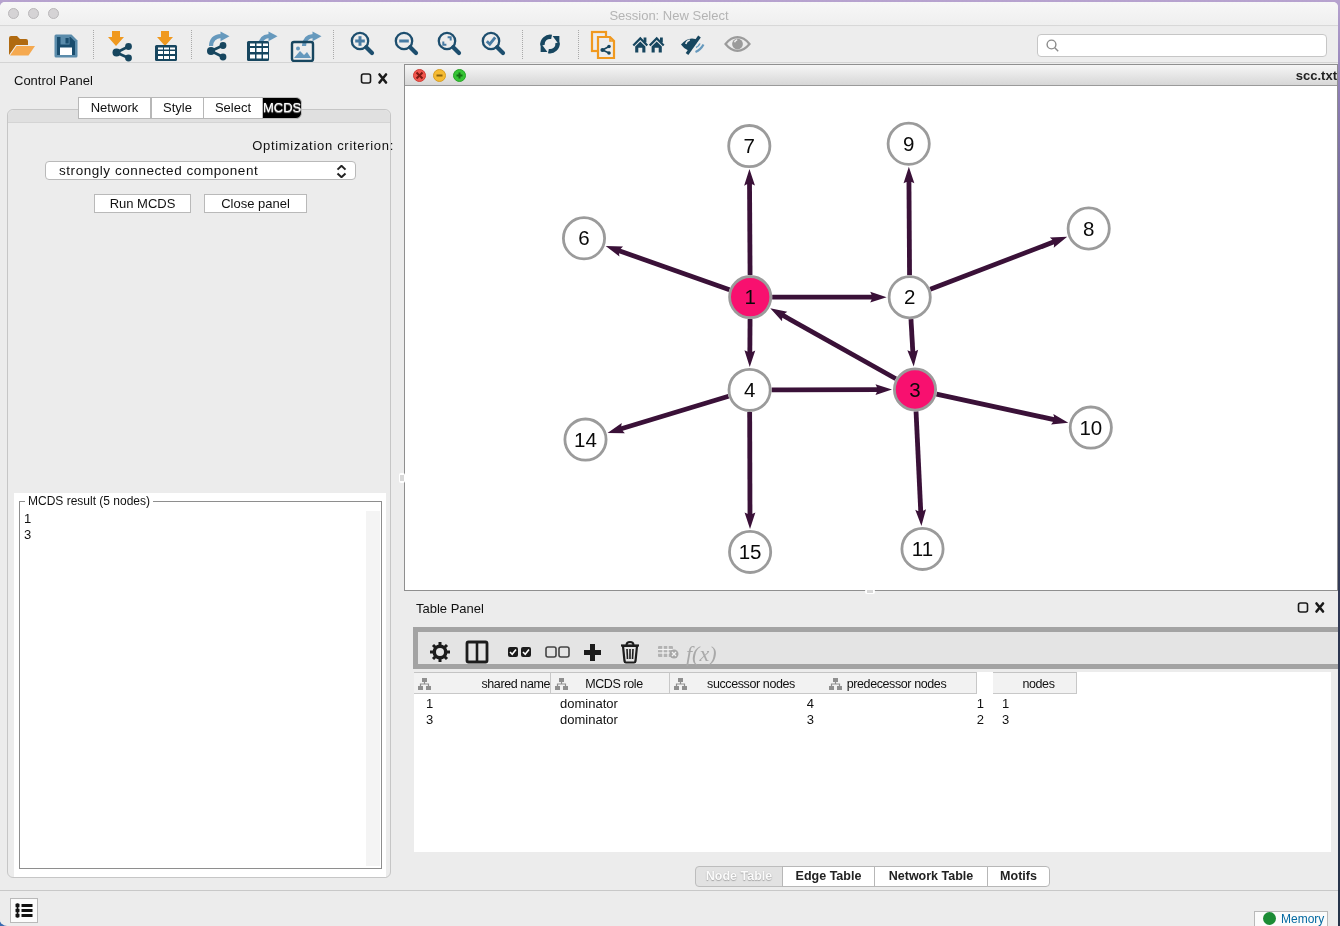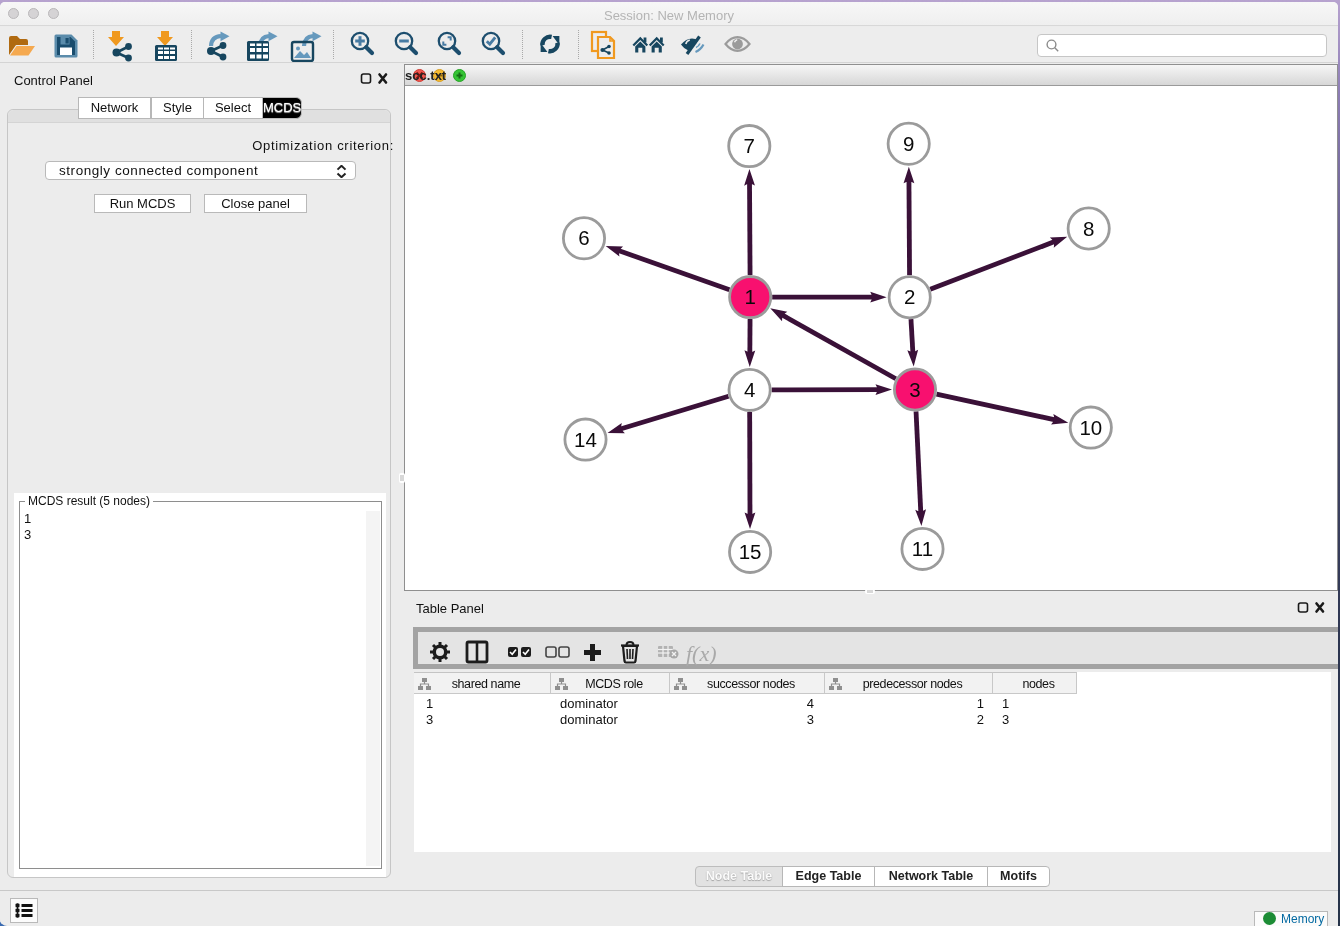--- a/index.html
+++ b/index.html
@@ -22,41 +22,41 @@
 #dropdown { position:absolute; left:37px; top:51px; width:311px; height:19px; background:#fff; border:1px solid #b9b9b9; border-radius:4px; font-size:13.5px; letter-spacing:0.55px; color:#111; line-height:17px; padding-left:13px; }
 .btn { position:absolute; top:84px; height:19px; background:#fff; border:1px solid #b9b9b9; border-radius:0; font-size:13px; color:#111; text-align:center; line-height:17px; }
 #mcds-outer { position:absolute; left:6px; top:383px; width:372px; height:384px; background:#fff; }
 #mcds-box { position:absolute; left:5px; top:8px; width:363px; height:368px; border:1px solid #8e8e8e; background:#fff; }
 #mcds-label { position:absolute; left:11px; top:1px; background:#fff; font-size:12px; color:#111; padding:0 3px; }
 #mcds-scroll { position:absolute; right:1px; top:9px; width:14px; height:355px; background:#f4f4f4; }
 #mcds-text { position:absolute; left:4px; top:9px; font-size:13px; color:#111; line-height:16px; }
 #graph { will-change: transform; }
 #netwin { position:absolute; left:404px; top:1px; width:934px; height:527px; border:1px solid #8f8f8f; background:#fff; }
 #netwin-tb { position:absolute; left:0; top:0; width:100%; height:21px; background:linear-gradient(#f6f6f6,#d7d7d7); border-bottom:1px solid #9a9a9a; }
-#netwin-title { position:absolute; width:100%; text-align:left; top:3px; font-size:13px; font-weight:bold; color:#222; }
+#netwin-title { position:absolute; width:100%; text-align:right; top:3px; font-size:13px; font-weight:bold; color:#222; }
 .wbtn { position:absolute; top:4px; width:13px; height:13px; border-radius:50%; }
 #tp-title { position:absolute; left:416px; top:538px; font-size:13px; color:#111; }
 #tp-toolbar { position:absolute; left:413px; top:564px; width:1109px; height:42px; background:#e4e4e4; border:5px solid #a3a3a3; }
 #tp-table { position:absolute; left:414px; top:609px; width:917px; height:180px; background:#fff; }
 .th { position:absolute; top:0; height:22px; background:#f2f2f2; border-right:1px solid #c8c8c8; border-bottom:1px solid #c8c8c8; border-top:1px solid #c4c4c4; font-size:12.5px; letter-spacing:-0.4px; color:#111; text-align:center; line-height:22px; padding-left:8px; }
 .cell { position:absolute; font-size:13px; color:#111; height:16px; line-height:16px; }
 .btab { position:absolute; top:803px; height:21px; background:#fff; border:1px solid #b7b7b7; font-size:12.5px; font-weight:bold; color:#222; text-align:center; line-height:19px; }
 #statusbar { position:absolute; left:0; top:827px; width:100%; height:34px; background:#ececec; border-top:1px solid #c8c8c8; }
 #listbtn { position:absolute; left:10px; top:7px; width:28px; height:25px; background:#fbfbfb; border:1px solid #b9b9b9; }
 #membtn { position:absolute; right:10px; top:20px; width:74px; height:23px; background:#fbfbfb; border:1px solid #b9b9b9; font-size:12px; color:#0369a1; }
 </style>
 </head>
 <body>
 <div style="position:absolute;left:0;bottom:0;width:10px;height:10px;background:#3a6ab0;"></div>
 <div id="app">
   <div id="titlebar">
     <div class="tl" style="left:8px;"></div>
     <div class="tl" style="left:28px;"></div>
     <div class="tl" style="left:48px;"></div>
-    <div id="title-text">Session: New Memory</div>
+    <div id="title-text">Session: New Select</div>
   </div>
   <div id="toolbar">
     <svg class="ti" style="left:7px;top:7px" width="30" height="24" viewBox="0 0 30 24">
       <path d="M2,21 L2,4 Q2,2 4,2 L10,2 L13,5 L19,5 Q21,5 21,7 L21,11 L9,11 L2,21 Z" fill="#b06a10"></path>
       <polygon points="9.5,12 28,12 21.5,21.5 3,21.5" fill="#f5a94f"></polygon>
     </svg>
     <svg class="ti" style="left:54px;top:7px" width="24" height="24" viewBox="0 0 24 24">
       <path d="M2,0.5 L17.5,0.5 L23.5,6.5 L23.5,22 Q23.5,23.5 22,23.5 L2,23.5 Q0.5,23.5 0.5,22 L0.5,2 Q0.5,0.5 2,0.5 Z" fill="#5b8cab"></path>
       <path d="M3,3 L16.5,3 L21,7.5 L21,21 L3,21 Z" fill="#1a4d6e"></path>
       <rect x="6.5" y="3" width="9" height="7.5" fill="#5b8cab"></rect>
@@ -324,24 +324,24 @@
             <line x1="245" y1="14" x2="245" y2="25" stroke="#fff" stroke-width="1.2"></line>
             <line x1="250" y1="14" x2="250" y2="25" stroke="#fff" stroke-width="1.2"></line>
             <circle cx="256" cy="22" r="4.5" fill="#777"></circle>
             <path d="M254,20 l4,4 M258,20 l-4,4" stroke="#fff" stroke-width="1.3"></path>
           </g>
           <text x="268" y="28.5" font-family="Liberation Serif, serif" font-style="italic" font-size="22" fill="#a9a9a9">f(x)</text>
         </g>
       </svg>
     </div>
     <div id="tp-table">
-      <div class="th" style="left:0px;width:137px;">shared name</div>
+      <div class="th" style="left:0px;width:137px;text-align:right;">shared name</div>
       <div class="th" style="left:137px;width:119px;">MCDS role</div>
       <div class="th" style="left:256px;width:155px;">successor nodes</div>
-      <div class="th" style="left:411px;width:168px;text-align:center;">predecessor nodes</div>
+      <div class="th" style="left:395px;width:168px;text-align:center;">predecessor nodes</div>
       <div class="th" style="left:579px;width:84px;">nodes</div>
       <svg width="917" height="22" style="position:absolute;left:0;top:0" viewBox="0 0 917 22">
         <g fill="#8f8f8f">
           <path d="M8,6 h5 v4 h-5 Z M4,14 h5 v4 h-5 Z M12,14 h5 v4 h-5 Z"></path>
           <path d="M10.5,10 v2 M6.5,14 v-2 h8 v2" stroke="#8f8f8f" fill="none" stroke-width="1.2"></path>
         </g>
         <g fill="#8f8f8f" transform="translate(137,0)">
           <path d="M8,6 h5 v4 h-5 Z M4,14 h5 v4 h-5 Z M12,14 h5 v4 h-5 Z"></path>
           <path d="M10.5,10 v2 M6.5,14 v-2 h8 v2" stroke="#8f8f8f" fill="none" stroke-width="1.2"></path>
         </g>

